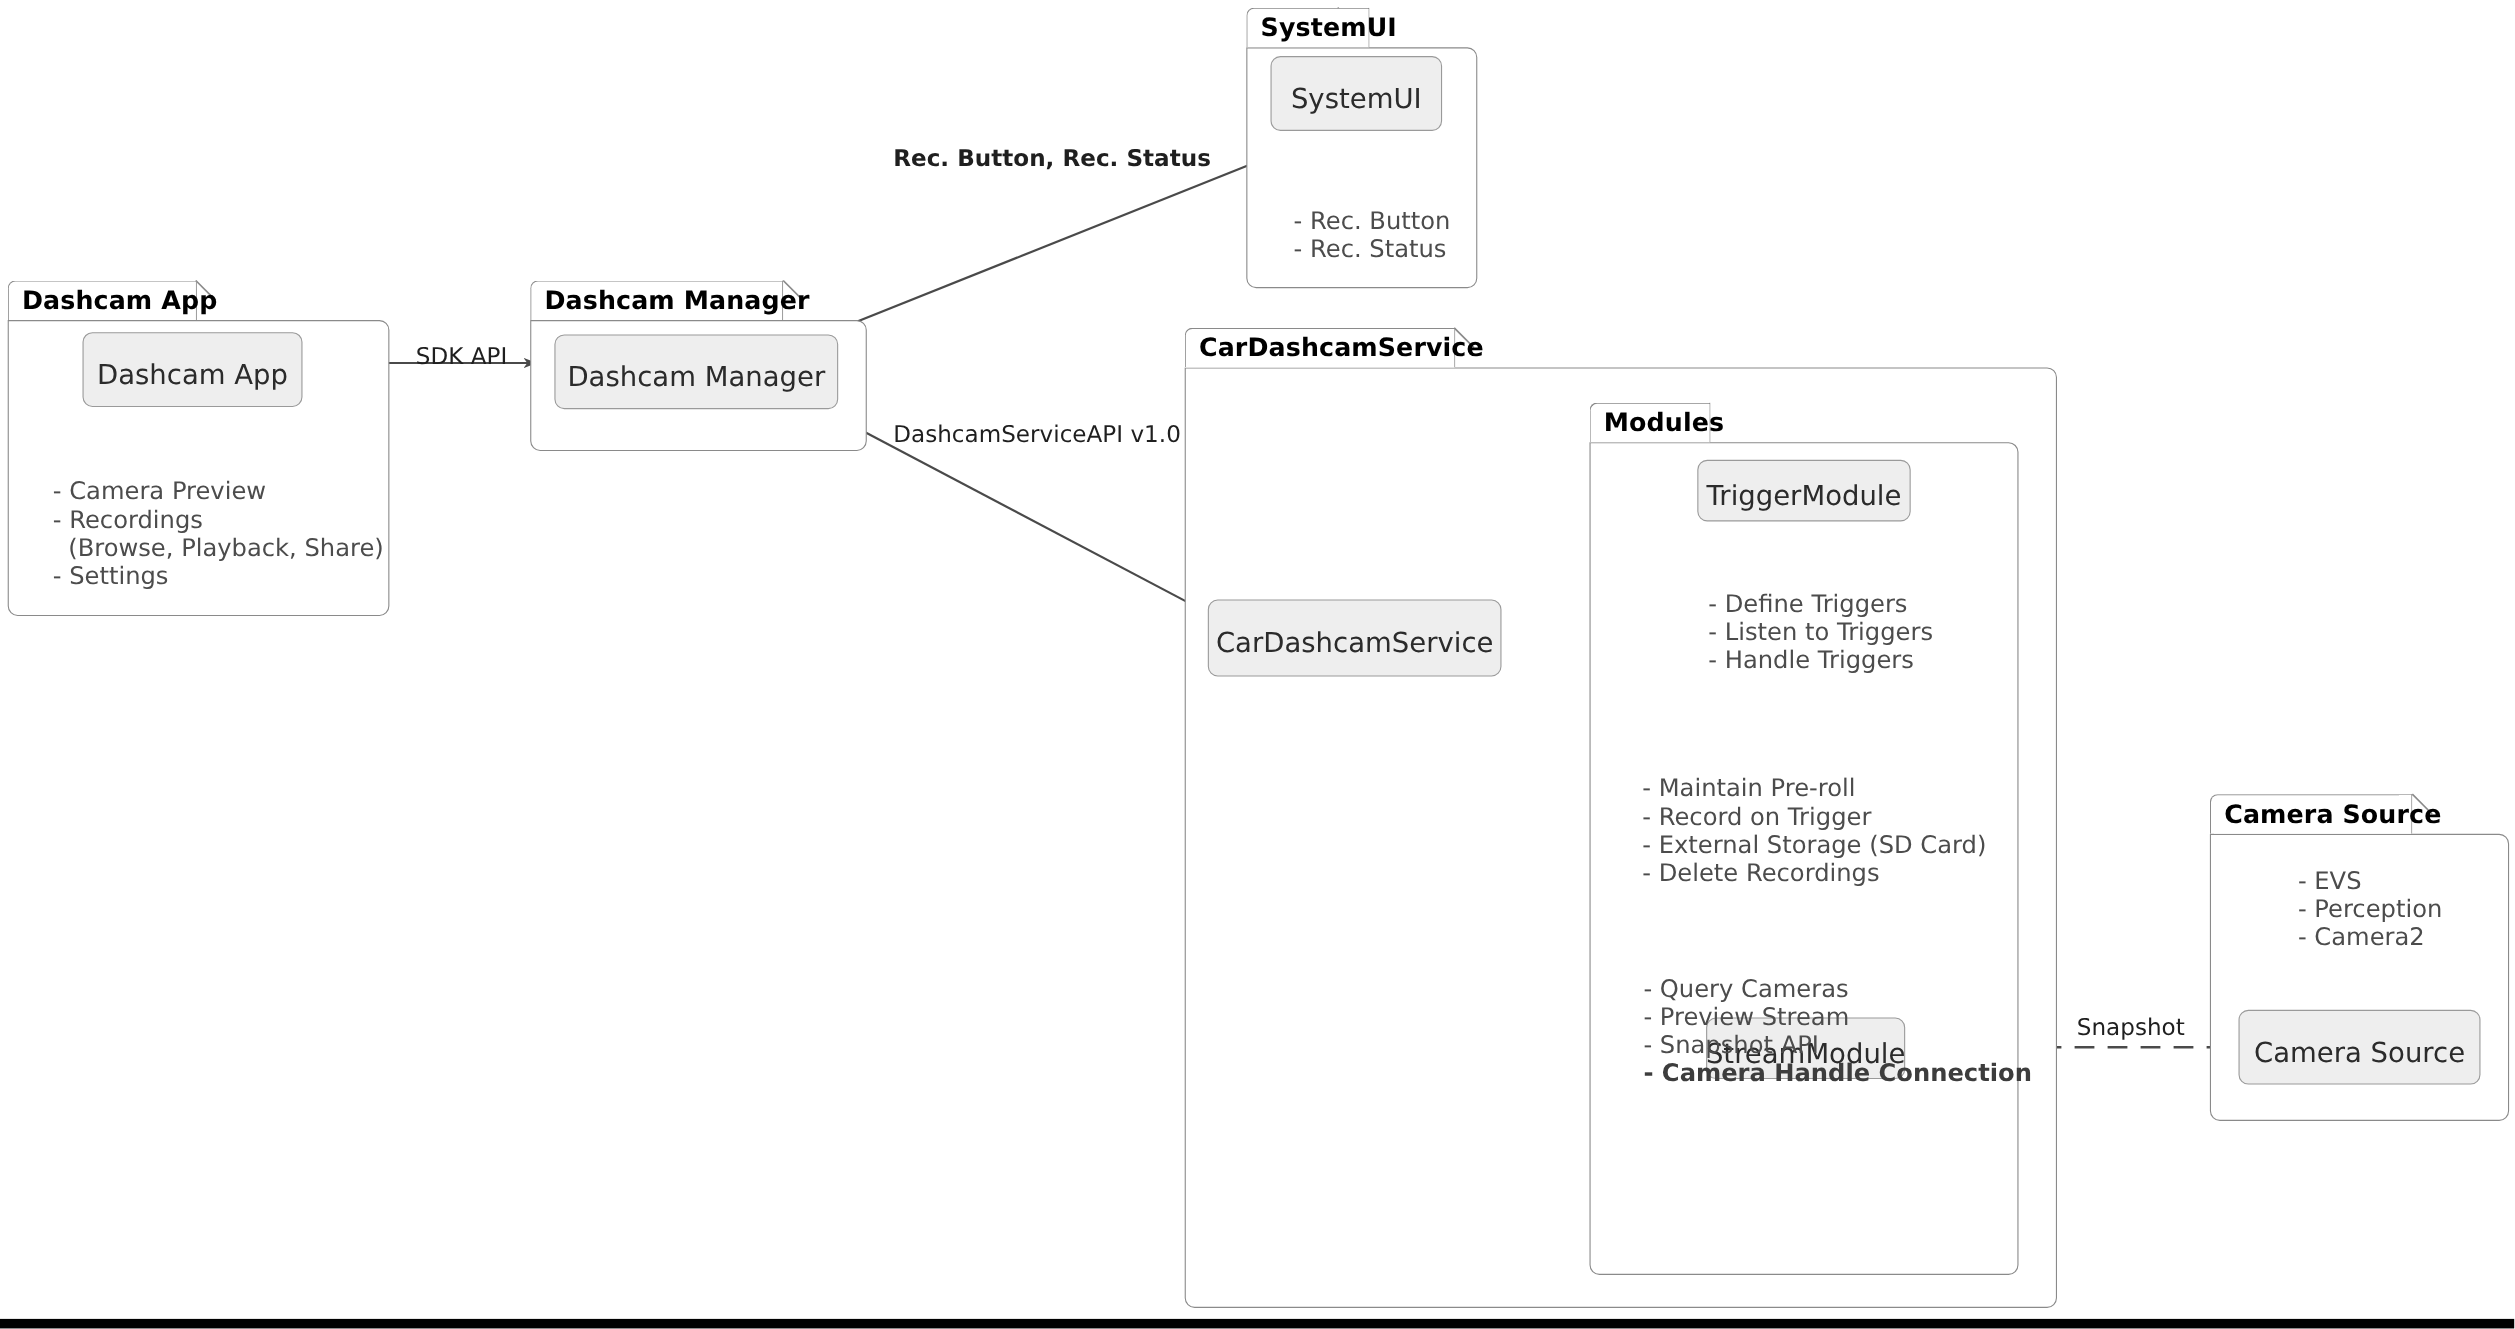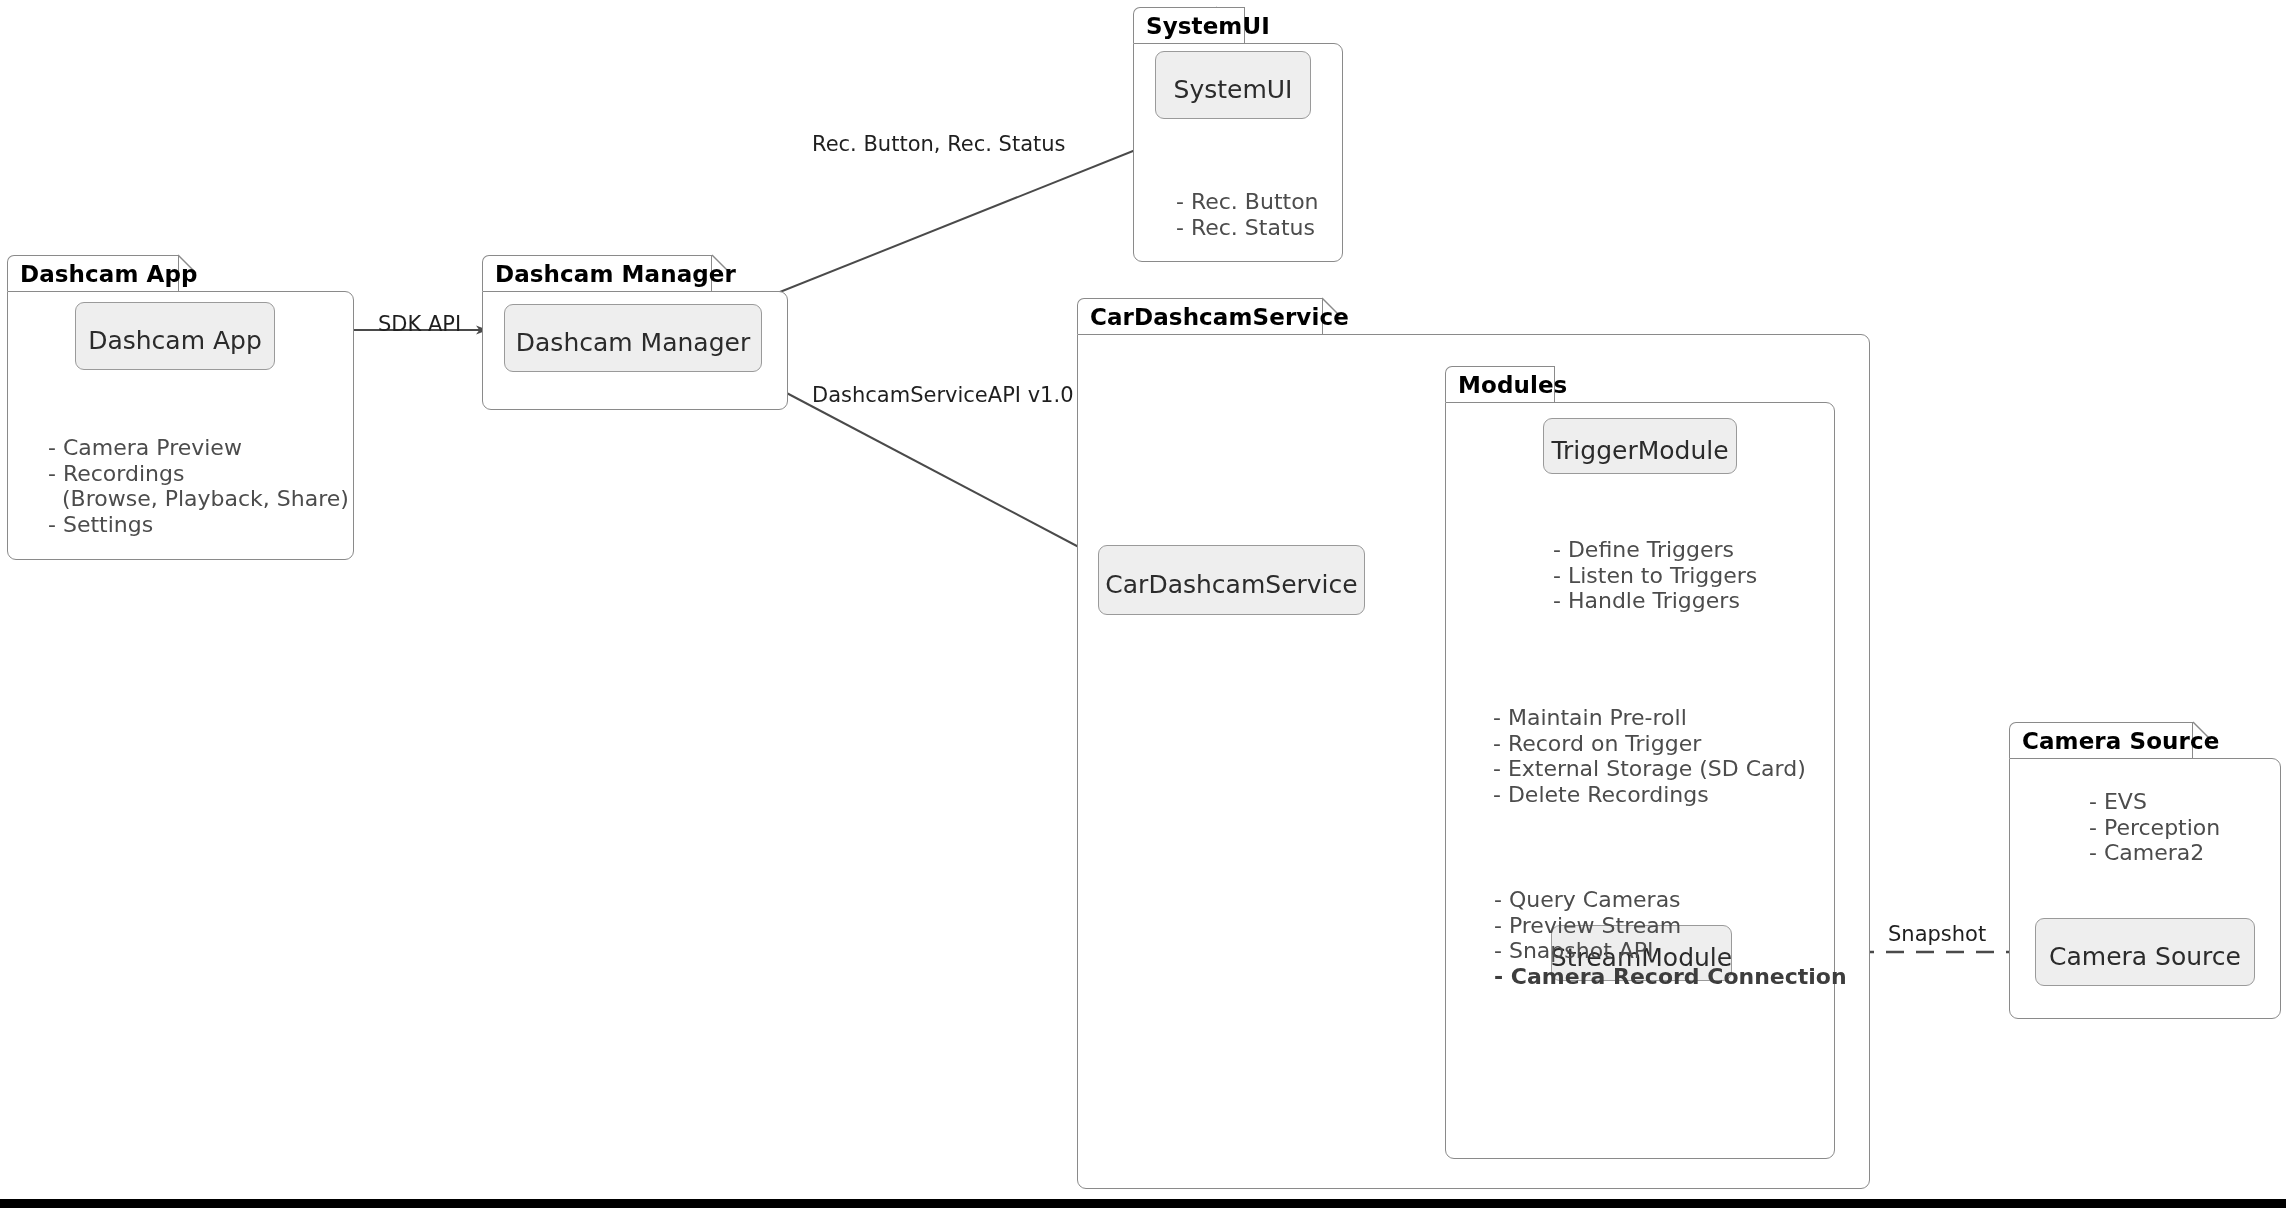--- a/index.html
+++ b/index.html
@@ -324,21 +324,21 @@
   </div>
 
   <div class="comp" style="left:1551px; top:925px; width:181px; height:56px;">
     <span class="comp-label">StreamModule</span>
   </div>
 
   <div class="note" style="left:1478px; top:876px; width:318px; height:104px;">
     <div class="note-text"><span>- Query Cameras</span>
 <span>- Preview Stream</span>
 <span>- Snapshot API</span>
-<b>- Camera Record Connection</b></div>
+<b>- Camera Handle Connection</b></div>
   </div>
 
   <div class="pkg" style="left:2009px; top:722px; width:272px; height:297px;">
     <div class="pkg-tab" style="width:184px;">
       <span class="pkg-title">Camera Source</span>
     </div>
     <div class="pkg-body" style="top:36px; width:272px; height:261px;"></div>
   </div>
 
   <div class="note" style="left:2073px; top:778px; width:161px; height:80px;">
@@ -346,20 +346,20 @@
 - Perception
 - Camera2</div>
   </div>
 
   <div class="comp" style="left:2035px; top:918px; width:220px; height:68px;">
     <span class="comp-label">Camera Source</span>
   </div>
 
   <div class="edge-label" style="left:378px; top:312px;">SDK API</div>
 
-  <div class="edge-label" style="left:812px; top:132px;">Rec. Button, Rec. Status</div>
+  <div class="edge-label" style="left:812px; top:132px;font-weight:bold;">Rec. Button, Rec. Status</div>
 
   <div class="edge-label" style="left:812px; top:383px;">DashcamServiceAPI v1.0</div>
 
   <div class="edge-label" style="left:1888px; top:922px;">Snapshot</div>
 
   <div class="bottom-bar"></div>
 </div>
 
 </body></html>

